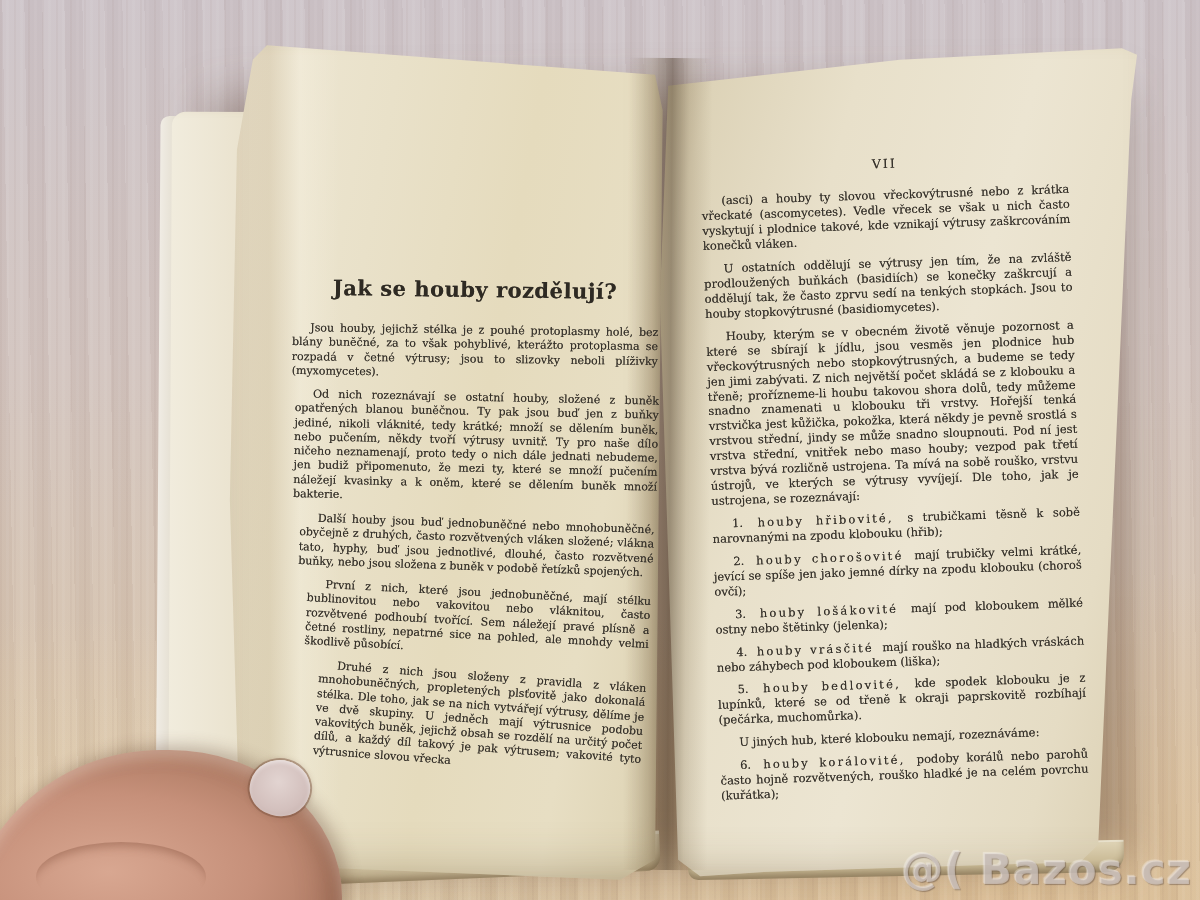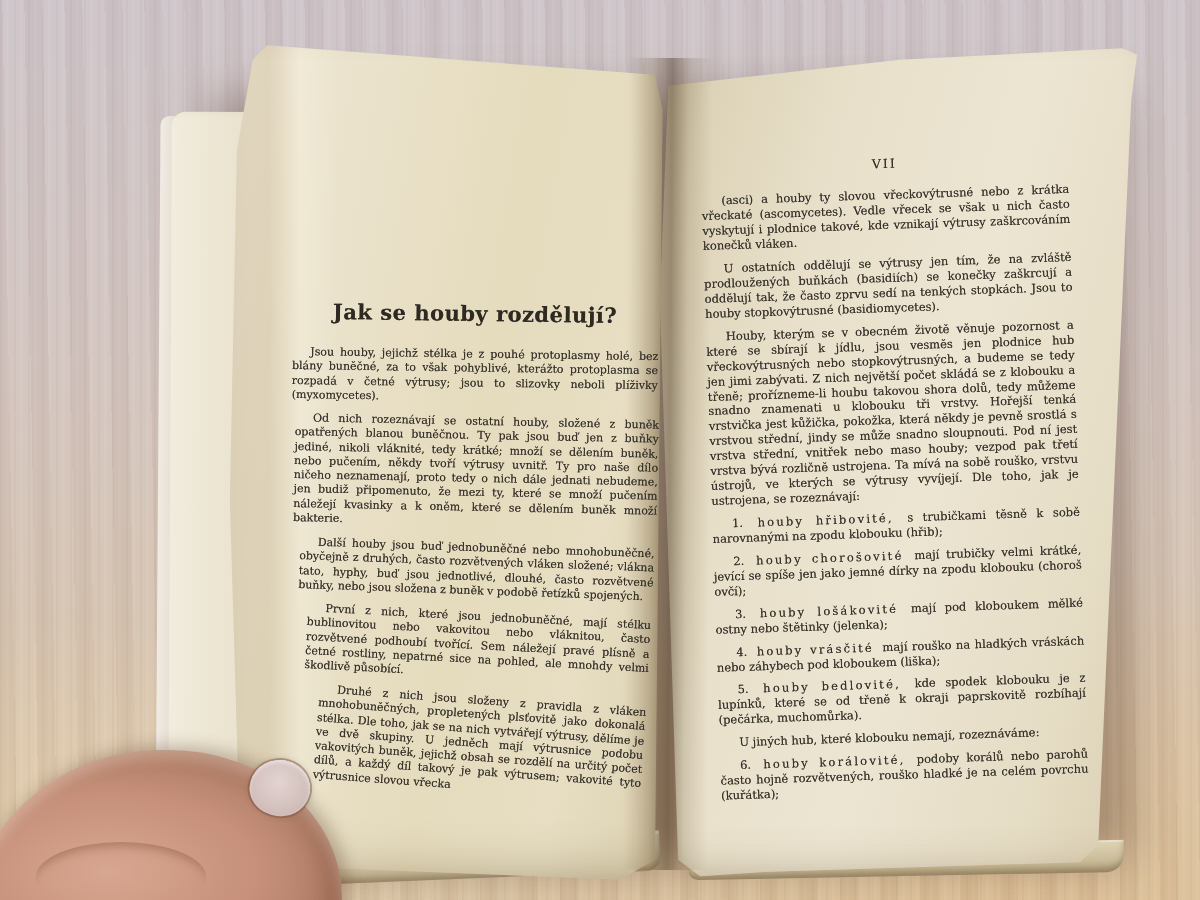--- a/index.html
+++ b/index.html
@@ -39,21 +39,21 @@
   .page-right{position:absolute;left:652px;top:44px;width:492px;height:834px;z-index:3;
     background:linear-gradient(105deg,#c9bda0 0%,#ddd3b8 10%,#e8e0ca 30%,#ece5d2 55%,#e5dcc4 82%,#d9cdaf 100%);
     clip-path:polygon(3.3% 5%,50.4% 1.9%,95.5% 0.5%,98.6% 1.3%,97.4% 6.7%,90.7% 96%,87% 98.1%,22% 99.3%,9.8% 99.8%,5.3% 97.8%,1.6% 30.7%);
     box-shadow:inset 22px 0 28px -16px rgba(110,85,50,0.35), inset 0 -30px 40px -22px rgba(115,90,55,0.3);}
   .gutter{position:absolute;left:626px;top:58px;width:84px;height:812px;z-index:5;
     background:linear-gradient(90deg, transparent 0%, rgba(100,78,45,0.22) 30%, rgba(66,48,28,0.42) 52%, rgba(100,78,45,0.18) 72%, transparent 100%);
     transform:rotate(0.4deg);}
   
   .page-text{position:absolute;color:#34302a;text-align:justify;z-index:8;
     text-shadow:0 0 0.5px rgba(55,48,38,0.7);}
-  .lp-text{left:292px;top:300px;width:366px;font-size:11px;line-height:1.3;}
+  .lp-text{left:292px;top:276px;width:366px;font-size:11px;line-height:1.3;}
   .lp-title{text-align:center;font-size:21px;font-weight:bold;letter-spacing:0.5px;
     margin:0 0 18px 0;transform:rotate(0.8deg);color:#2e2a23;}
   .lp-text p{margin:0 0 9px 0;text-indent:18px;transform-origin:0 50%;}
   .p0{transform:rotate(0.8deg);}
   .p1{transform:rotate(1.2deg);margin-left:2px !important;}
   .p2{transform:rotate(2deg);margin-left:7px !important;margin-right:4px !important;}
   .p3{transform:rotate(3deg);margin-left:14px !important;margin-right:8px !important;}
   .p4{transform:rotate(4.2deg);margin-left:24px !important;margin-right:14px !important;}
   .rp-text{left:700px;top:156px;width:368px;font-size:11.5px;line-height:1.3;
     transform:rotate(-1.9deg);transform-origin:50% 0;}
@@ -139,13 +139,14 @@
       <span>podoby korálů nebo parohů často hojně rozvětvených, rouško hladké je na celém povrchu (kuřátka);</span>
     </p>
   </div>
 
   <div class="thumb">
     <div class="thumb-base"></div>
     <div class="thumb-crease"></div>
     <div class="thumb-nail"></div>
   </div>
 
+  <div class="watermark">@( Bazos.cz</div>
 </div>
 
 </body></html>

